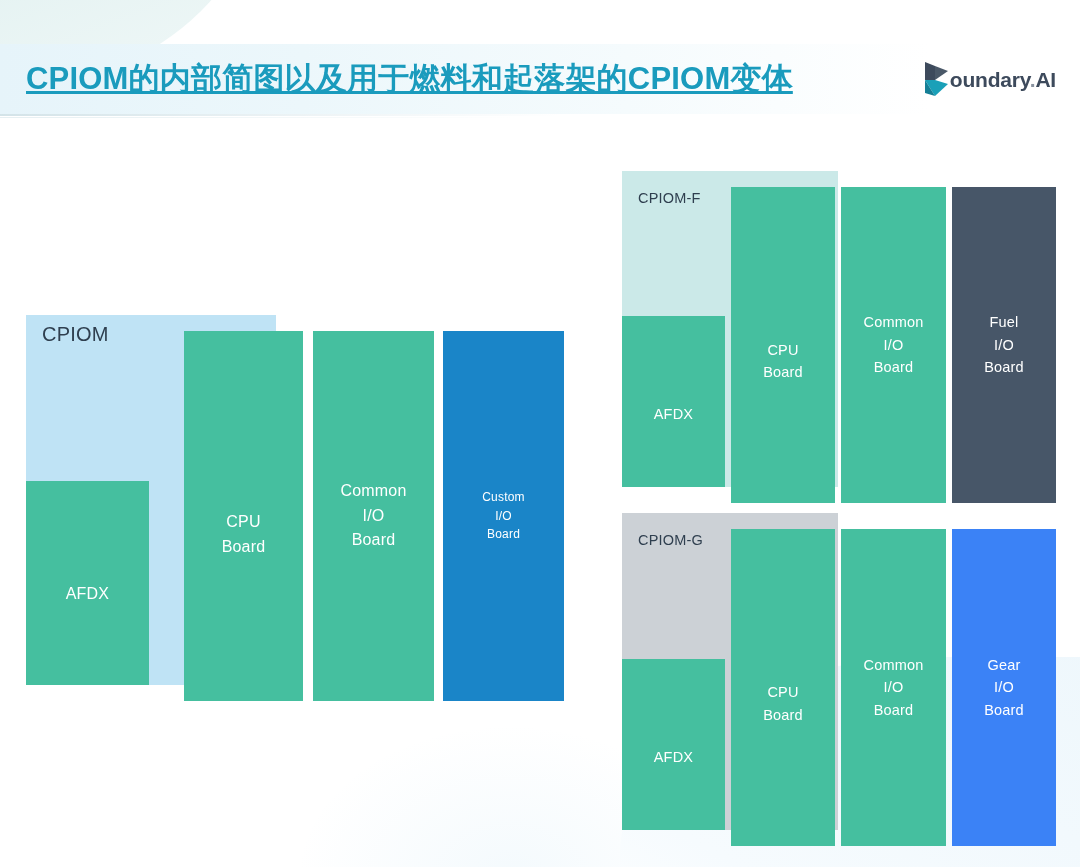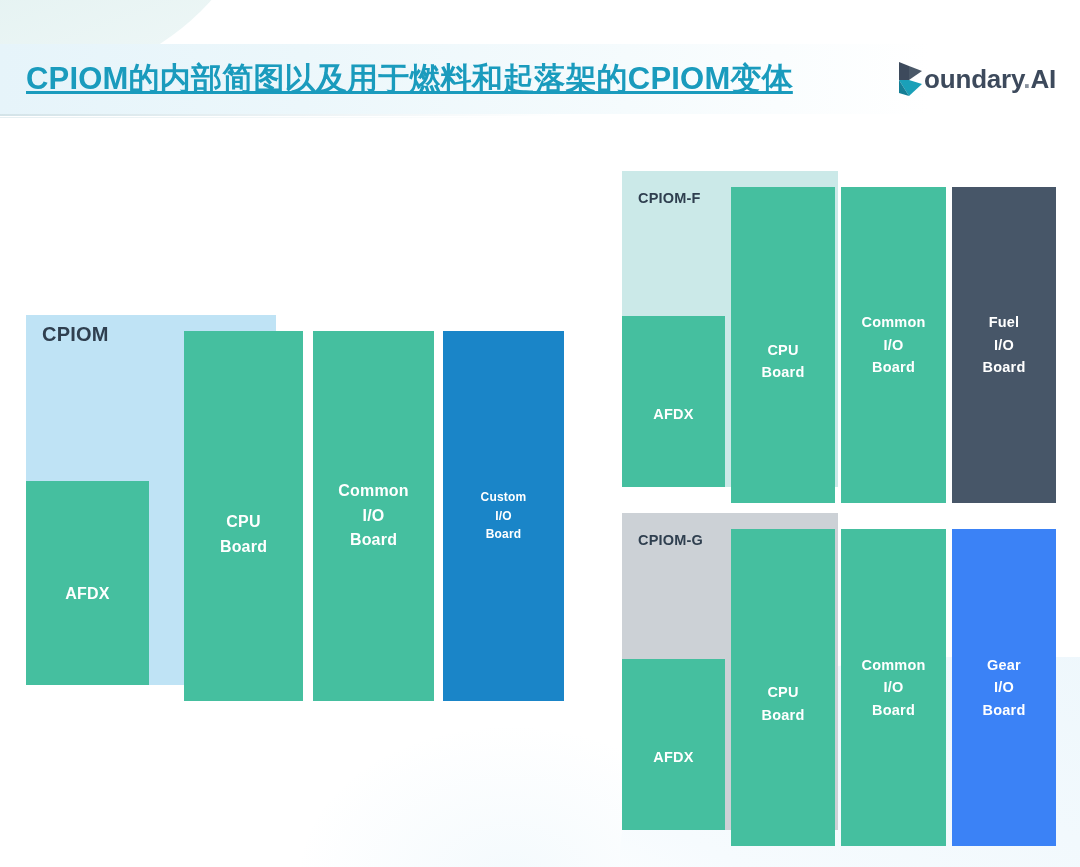--- a/index.html
+++ b/index.html
@@ -104,35 +104,34 @@
   .logo {
     position: absolute;
     right: 24px;
     top: 60px;
     display: flex;
     align-items: center;
     height: 40px;
   }
   .logo-mark { display: block; }
   .logo-text {
-    font-size: 26px;
+    font-size: 21px;
     font-weight: 700;
     color: #3d4a5c;
     letter-spacing: -.2px;
     margin-left: -3px;
     line-height: 1;
     padding-bottom: 2px;
   }
   .logo-text .dot { color: #8a939f; }
   .logo-text .ai { color: #3d4a5c; }
 
   
   .diagram {
     position: absolute;
-    font-weight: bold;
   }
   .dg-container {
     position: absolute;
     left: 0;
     top: 0;
   }
   .dg-label {
     position: absolute;
     left: 16px;
     top: 13px;

